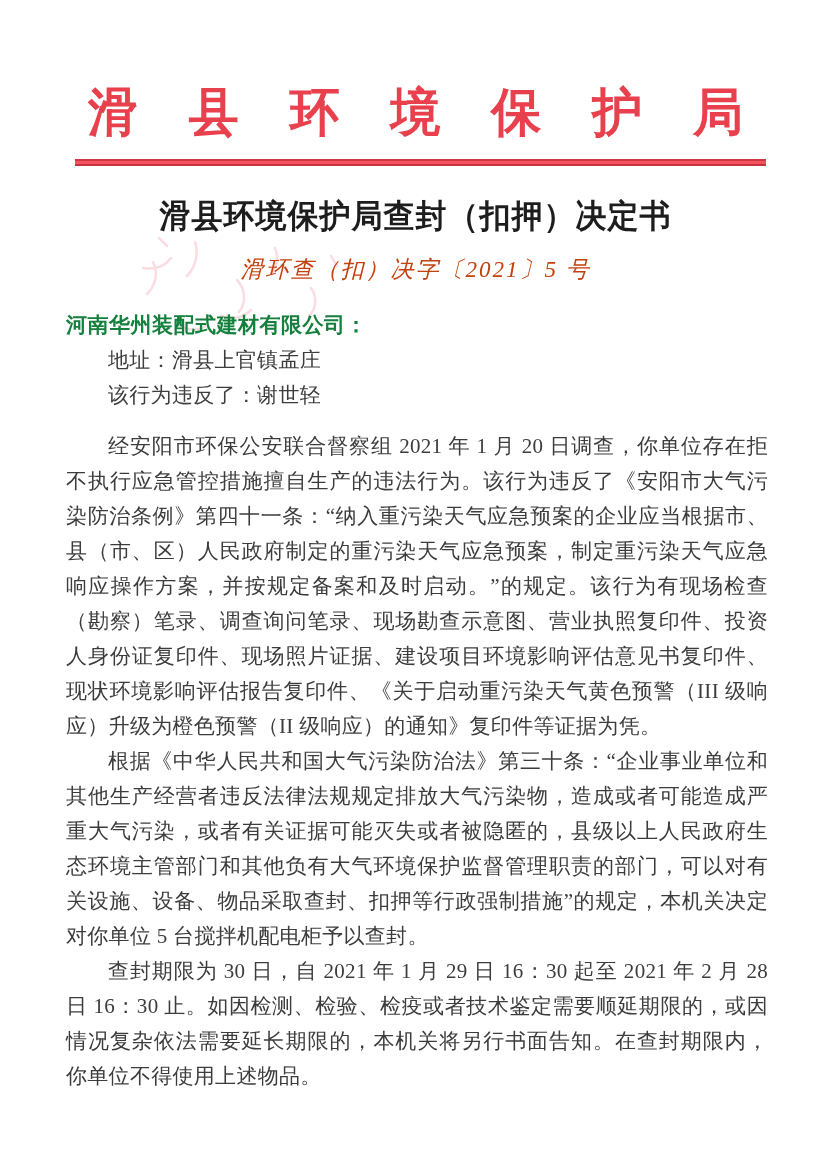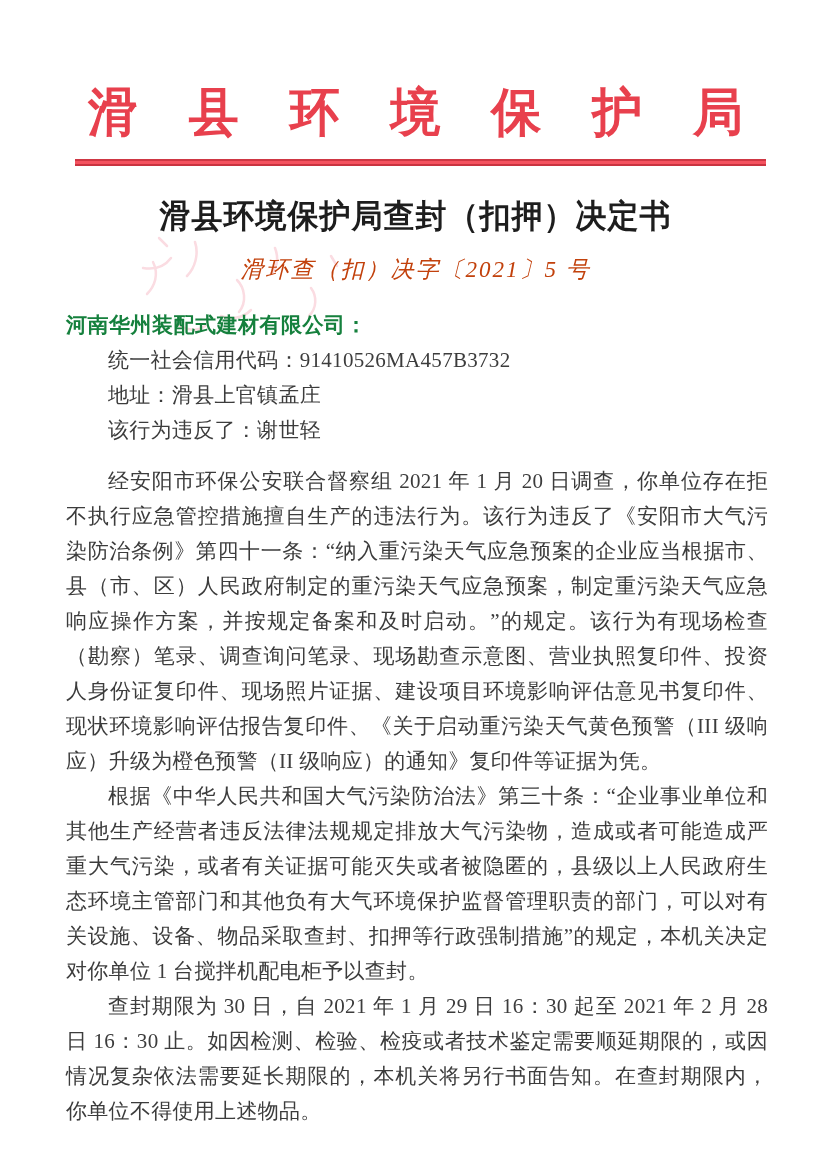--- a/index.html
+++ b/index.html
@@ -136,24 +136,23 @@
       <path d="M34 10 l 8 8"></path>
     </g>
   </svg>
 
   <div class="doc-title">滑县环境保护局查封（扣押）决定书</div>
 
   <div class="doc-number">滑环查（扣）决字〔2021〕5 号</div>
 
   <div class="body-area">
     <div class="addressee">河南华州装配式建材有限公司：</div>
-    <div class="info-line">统一社会信用代码：91410526MA457B3732</div>
     <div class="info-line">地址：滑县上官镇孟庄</div>
     <div class="info-line">该行为违反了：谢世轻</div>
 
     <div class="paragraphs">
       <p class="para">经安阳市环保公安联合督察组 2021 年 1 月 20 日调查，你单位存在拒不执行应急管控措施擅自生产的违法行为。该行为违反了《安阳市大气污染防治条例》第四十一条：“纳入重污染天气应急预案的企业应当根据市、县（市、区）人民政府制定的重污染天气应急预案，制定重污染天气应急响应操作方案，并按规定备案和及时启动。”的规定。该行为有现场检查（勘察）笔录、调查询问笔录、现场勘查示意图、营业执照复印件、投资人身份证复印件、现场照片证据、建设项目环境影响评估意见书复印件、现状环境影响评估报告复印件、《关于启动重污染天气黄色预警（III 级响应）升级为橙色预警（II 级响应）的通知》复印件等证据为凭。</p>
-      <p class="para">根据《中华人民共和国大气污染防治法》第三十条：“企业事业单位和其他生产经营者违反法律法规规定排放大气污染物，造成或者可能造成严重大气污染，或者有关证据可能灭失或者被隐匿的，县级以上人民政府生态环境主管部门和其他负有大气环境保护监督管理职责的部门，可以对有关设施、设备、物品采取查封、扣押等行政强制措施”的规定，本机关决定对你单位 1 台搅拌机配电柜予以查封。</p>
+      <p class="para">根据《中华人民共和国大气污染防治法》第三十条：“企业事业单位和其他生产经营者违反法律法规规定排放大气污染物，造成或者可能造成严重大气污染，或者有关证据可能灭失或者被隐匿的，县级以上人民政府生态环境主管部门和其他负有大气环境保护监督管理职责的部门，可以对有关设施、设备、物品采取查封、扣押等行政强制措施”的规定，本机关决定对你单位 5 台搅拌机配电柜予以查封。</p>
       <p class="para">查封期限为 30 日，自 2021 年 1 月 29 日 16：30 起至 2021 年 2 月 28 日 16：30 止。如因检测、检验、检疫或者技术鉴定需要顺延期限的，或因情况复杂依法需要延长期限的，本机关将另行书面告知。在查封期限内，你单位不得使用上述物品。</p>
     </div>
   </div>
 
 </div>
 
 </body></html>

